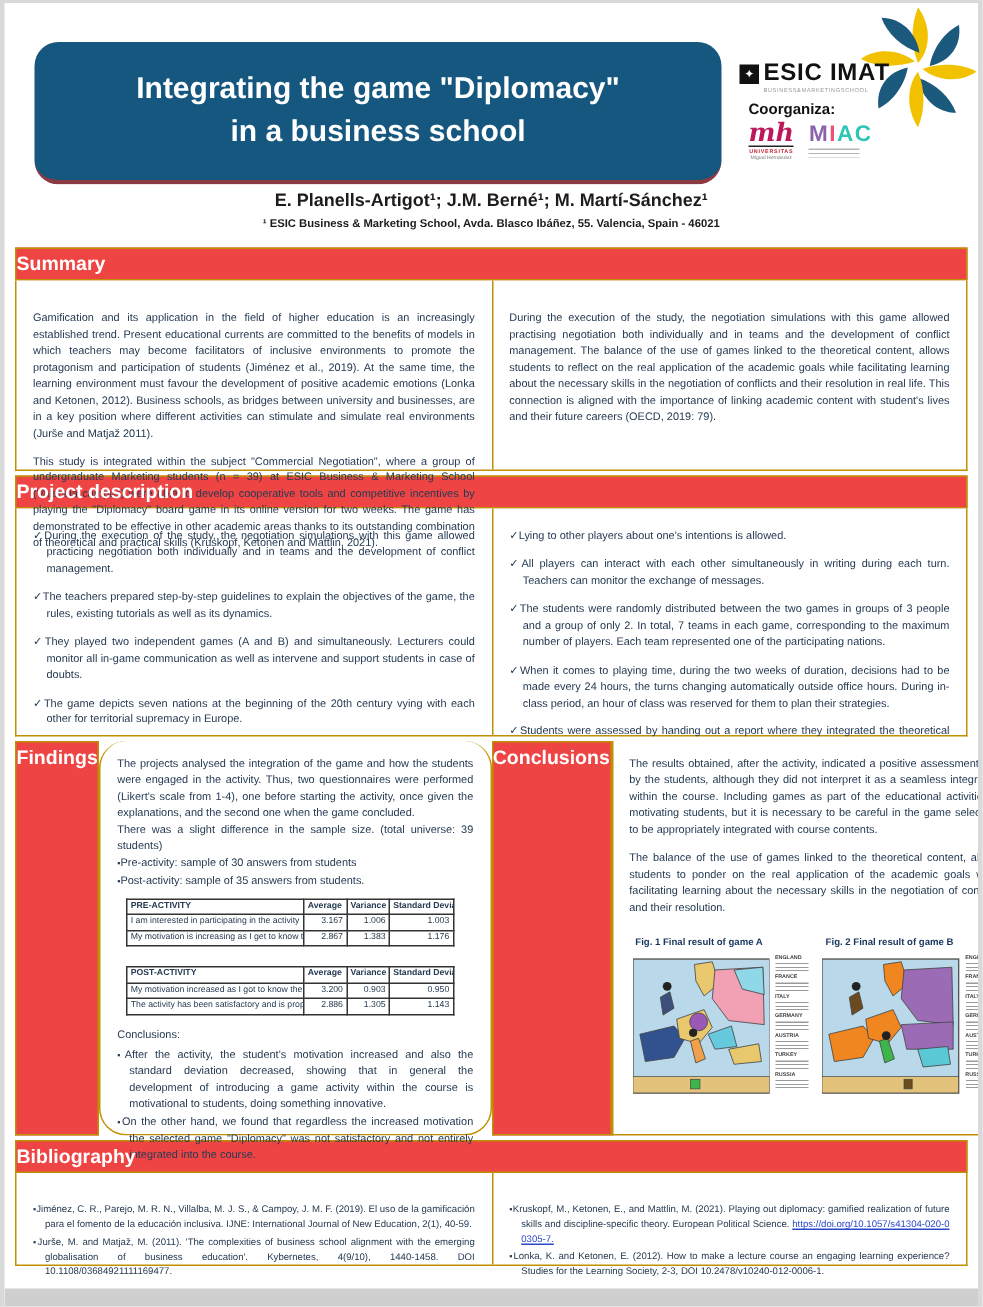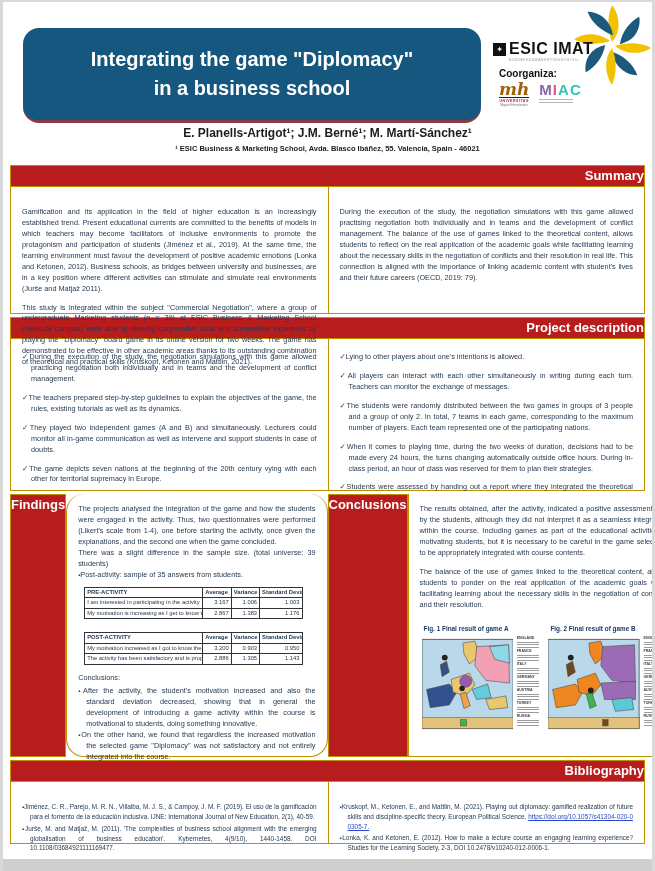--- a/index.html
+++ b/index.html
@@ -20,35 +20,35 @@
   }
   .logo-zone { position:absolute; right:0; top:0; width:160px; height:120px; }
   .swirl { position:absolute; right:-6px; top:-2px; }
   .esic-line { position:absolute; left:8px; top:38px; display:flex; align-items:center; gap:3px; }
   .esic-sq { width:13px; height:13px; background:#111; color:#fff; font-size:8px; display:flex; align-items:center; justify-content:center; }
   .esic-name { font-size:16px; font-weight:bold; color:#111; letter-spacing:0.5px; }
   .esic-sub { position:absolute; left:24px; top:56px; font-size:3.8px; color:#9a9a9a; letter-spacing:0.4px; }
   .coorg { position:absolute; left:14px; top:66px; font-size:10px; font-weight:bold; color:#111; }
   .partner-row { position:absolute; left:14px; top:80px; display:flex; gap:10px; align-items:flex-start; }
   .mh { text-align:center; }
-  .mh-mark { font-family:"DejaVu Serif", serif; font-style:italic; font-weight:bold; font-size:17px; color:#a16207; line-height:0.9; border-bottom:1px solid #222; }
+  .mh-mark { font-family:"DejaVu Serif", serif; font-style:italic; font-weight:bold; font-size:17px; color:#be185d; line-height:0.9; border-bottom:1px solid #222; }
   .mh-sub1 { font-size:3.6px; color:#c21d32; font-weight:bold; letter-spacing:0.5px; margin-top:1px; }
   .mh-sub2 { font-size:3.4px; color:#777; }
   .miac { text-align:center; }
   .miac-mark { font-size:15px; font-weight:bold; letter-spacing:1px; line-height:1; }
   .miac-mark .m { color:#8a63ac; } .miac-mark .i { color:#e8537a; }
   .miac-mark .a { color:#2ec4b6; } .miac-mark .c { color:#2ec4b6; }
   .miac-lines { margin-top:2px; height:6px; width:34px; background:repeating-linear-gradient(#b5b5b5 0 1px, transparent 1px 3px); }
   .authors { position:absolute; left:0; right:0; top:124px; text-align:center; font-size:12px; font-weight:bold; color:#1c1c1c; }
   .affil { position:absolute; left:0; right:0; top:142px; text-align:center; font-size:7.5px; font-weight:bold; color:#1c1c1c; }
   
   .sec { margin-top:3px; }
   .sec-head {
-    background:#b91c1c; border:1px solid #BF9000; box-sizing:border-box;
-    color:#fff; font-weight:bold; font-size:13px; text-align:right; padding:2px 0 3px;
+    background:#ef4444; border:1px solid #BF9000; box-sizing:border-box;
+    color:#fff; font-weight:bold; font-size:13px; text-align:left; padding:2px 0 3px;
   }
   .sec-body { border:1px solid #BF9000; border-top:none; box-sizing:border-box; display:flex; background:#fff; }
   .col { width:50%; box-sizing:border-box; padding:20px 11px; font-size:7.3px; line-height:1.5; text-align:justify; }
   .col + .col { border-left:1px solid #BF9000; }
   .col p { margin:0 0 8px; }
   ul.checks, ul.squares { margin:0; padding:0; list-style:none; }
   ul.checks li { margin:0 0 7px; padding-left:9px; text-indent:-9px; }
   ul.checks li::before { content:"\2713 "; font-size:7.5px; }
   ul.squares li { margin:0 0 1px; padding-left:8px; text-indent:-8px; }
   ul.squares li::before { content:"\25AA "; font-size:6px; }
@@ -164,20 +164,21 @@
 
   <div class="duo">
 
     <div class="panel">
       <div class="sec-head">Findings</div>
       <div class="sec-body" style="height:263px;border-radius:18px;">
         <div class="inner">
           <p style="margin:0;">The projects analysed the integration of the game and how the students were engaged in the activity. Thus, two questionnaires were performed (Likert's scale from 1-4), one before starting the activity, once given the explanations, and the second one when the game concluded.</p>
           <p style="margin:0;">There was a slight difference in the sample size. (total universe: 39 students)</p>
           <ul class="squares">
+            <li>Pre-activity: sample of 30 answers from students</li>
             <li>Post-activity: sample of 35 answers from students.</li>
           </ul>
 
           <table class="mini">
             <tbody>
                 <tr>
               <th class="c0">PRE-ACTIVITY</th>
               <th class="c1">Average</th>
               <th class="c2">Variance</th>
               <th class="c3">Standard Deviation</th>

